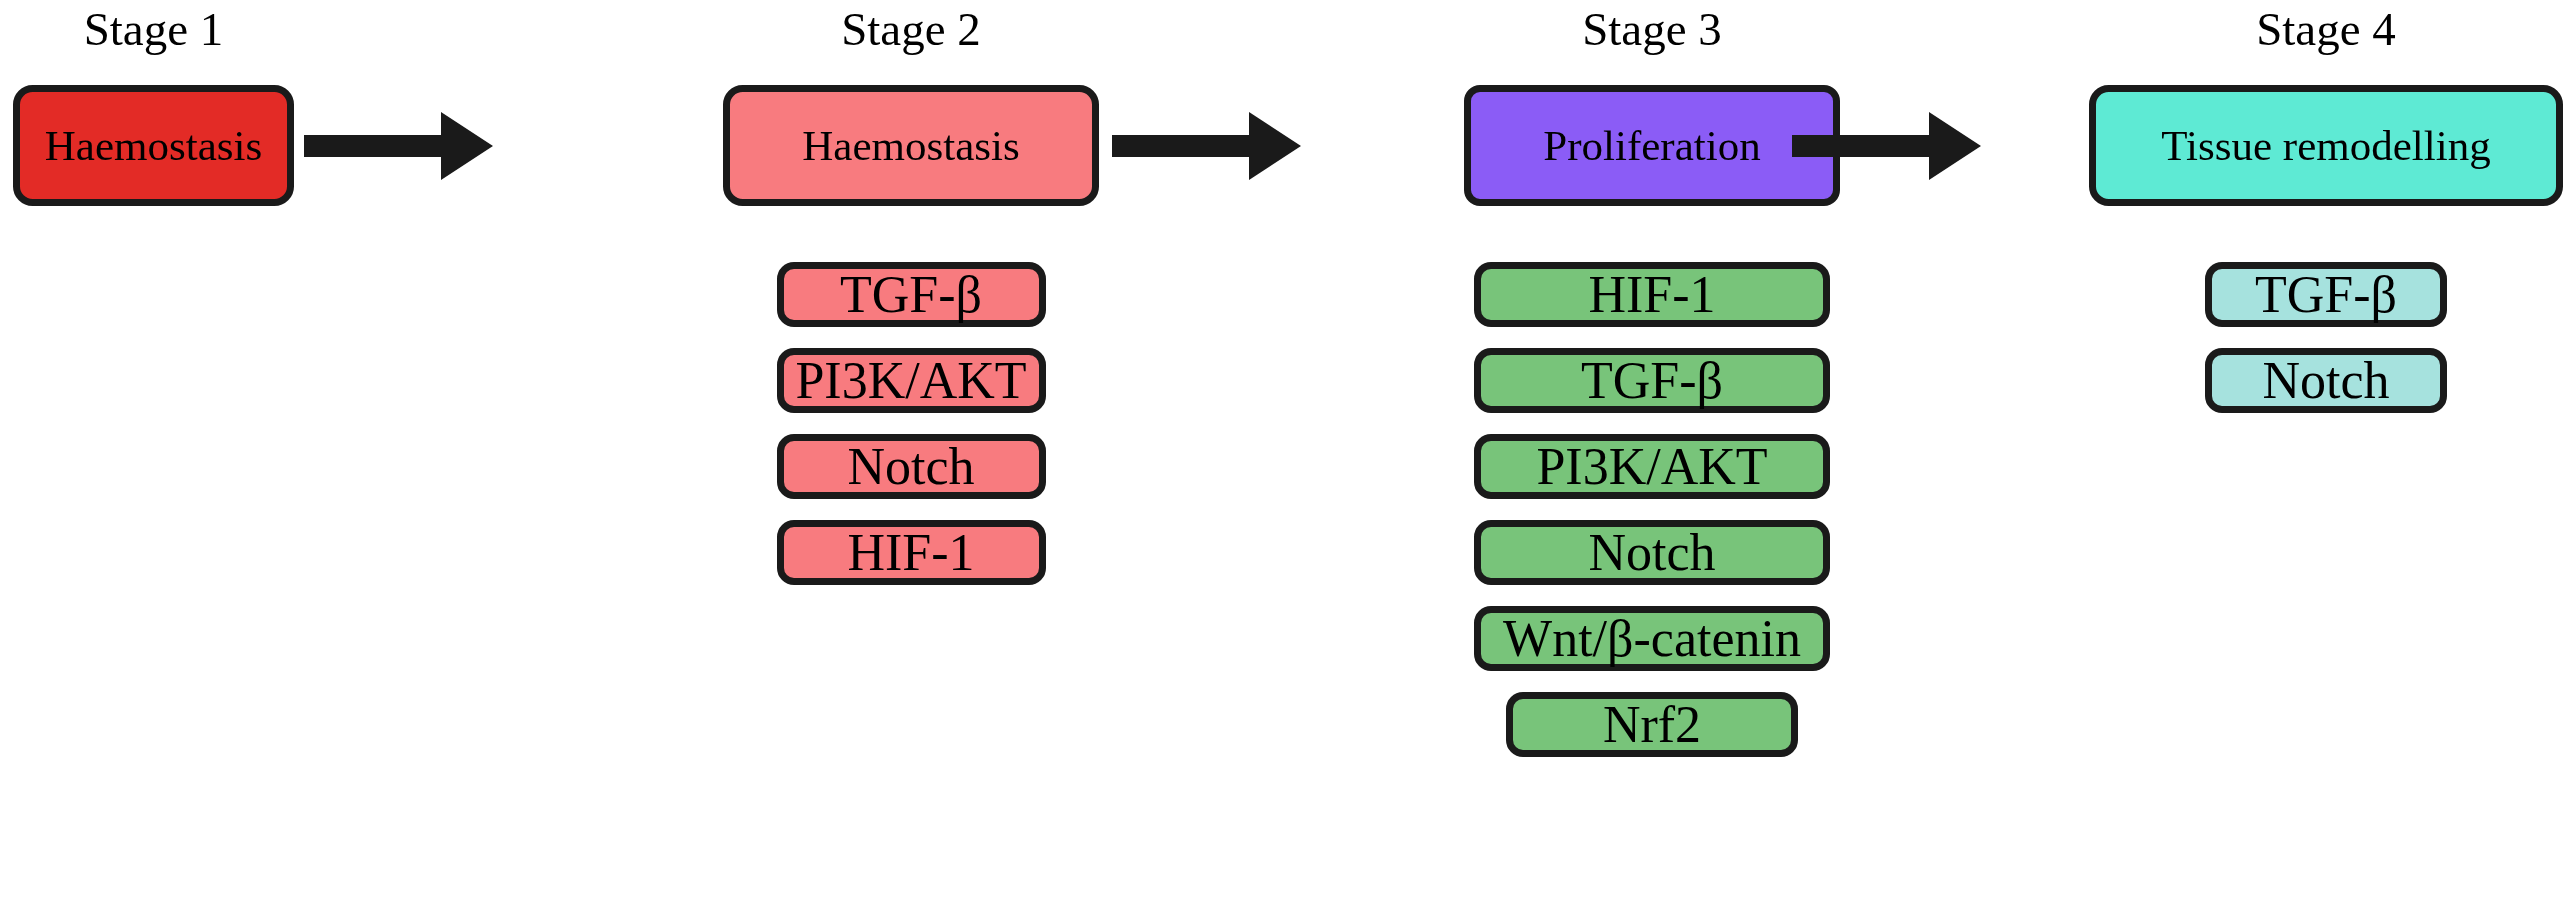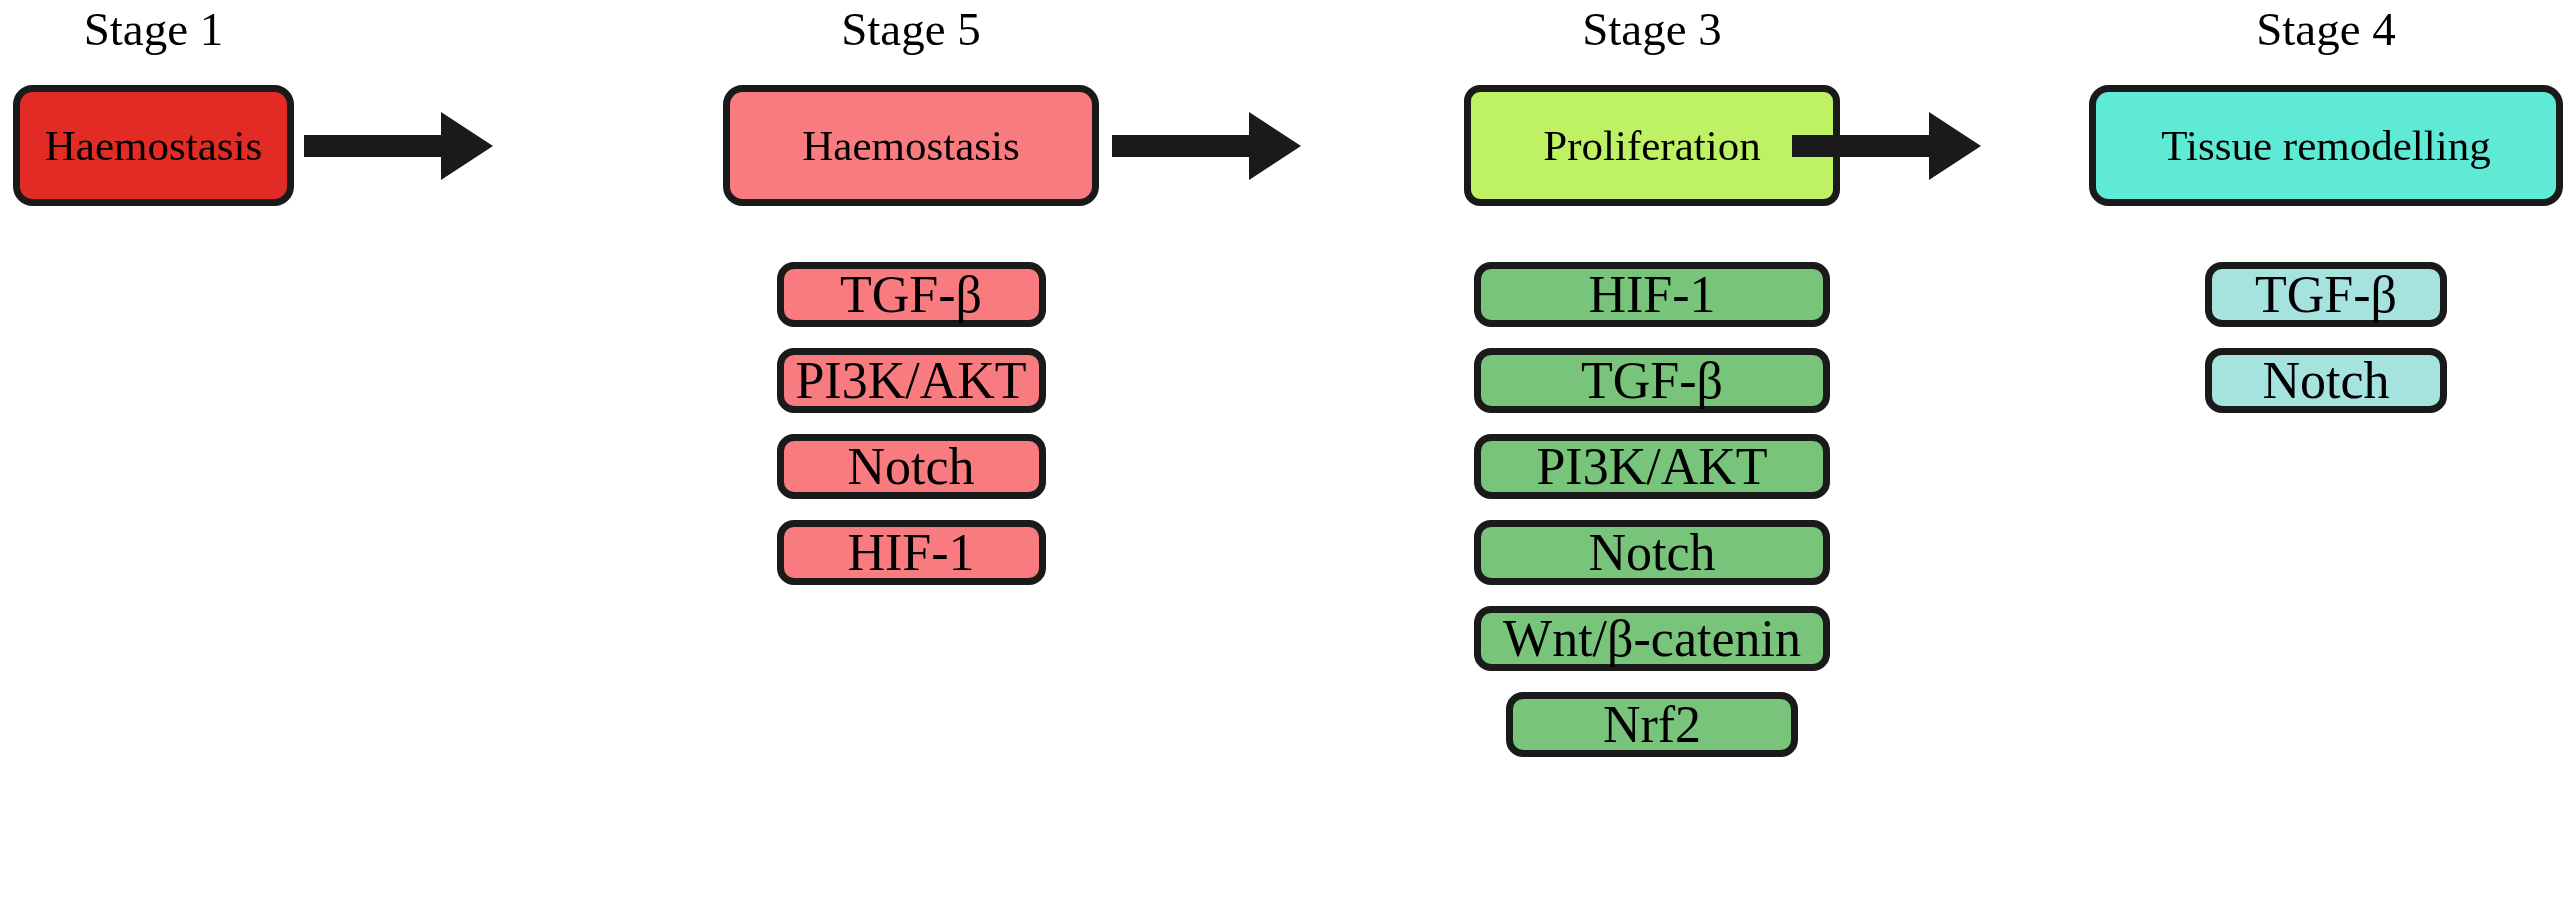--- a/index.html
+++ b/index.html
@@ -115,38 +115,38 @@
     <div class="main-box" style="background:#e32b26;">Haemostasis</div>
     <div class="sub-list"></div>
   </div>
 
   <div class="arrow" style="left:304px; width:190px;">
     <div class="shaft" style="width:141px;"></div>
     <div class="head" style="left:137px;"></div>
   </div>
 
   <div class="stage-col" style="left:723px; width:376px;">
-    <div class="stage-label">Stage 5</div>
+    <div class="stage-label">Stage 2</div>
     <div class="main-box" style="background:#f87b7f;">Haemostasis</div>
     <div class="sub-list">
       <div class="sub-box" style="background:#f87b7f; width:269px;">TGF-β</div>
       <div class="sub-box" style="background:#f87b7f; width:269px;">PI3K/AKT</div>
       <div class="sub-box" style="background:#f87b7f; width:269px;">Notch</div>
       <div class="sub-box" style="background:#f87b7f; width:269px;">HIF-1</div>
     </div>
   </div>
 
   <div class="arrow" style="left:1112px; width:190px;">
     <div class="shaft" style="width:141px;"></div>
     <div class="head" style="left:137px;"></div>
   </div>
 
   <div class="stage-col" style="left:1464px; width:376px;">
     <div class="stage-label">Stage 3</div>
-    <div class="main-box" style="background:#bef264;border-radius:16px;">Proliferation</div>
+    <div class="main-box" style="background:#8b5cf6;border-radius:16px;">Proliferation</div>
     <div class="sub-list">
       <div class="sub-box" style="background:#78c47a; width:356px;">HIF-1</div>
       <div class="sub-box" style="background:#78c47a; width:356px;">TGF-β</div>
       <div class="sub-box" style="background:#78c47a; width:356px;">PI3K/AKT</div>
       <div class="sub-box" style="background:#78c47a; width:356px;">Notch</div>
       <div class="sub-box" style="background:#78c47a; width:356px;">Wnt/β-catenin</div>
       <div class="sub-box" style="background:#78c47a; width:292px;">Nrf2</div>
     </div>
   </div>
 

